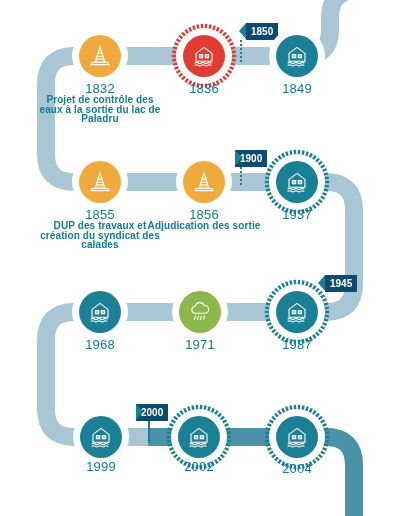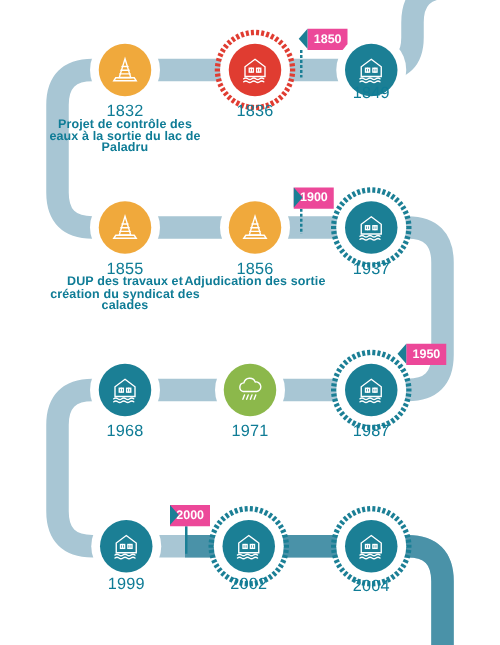--- a/index.html
+++ b/index.html
@@ -40,21 +40,21 @@
     color:#0f7c96;
     font-weight:bold;
     font-size:10px;
     line-height:9.5px;
     letter-spacing:.1px;
   }
 
   .flag{position:absolute;height:17px;}
   .flag .body{
     position:absolute;top:0;height:17px;
-    background:#ec4899;
+    background:#0c4a6e;
     color:#ffffff;
     font-size:10px;font-weight:bold;
     display:flex;align-items:center;justify-content:center;
     padding:0 5px;
     box-sizing:border-box;
     line-height:17px;
   }
   .flag .tip{position:absolute;top:0;width:0;height:0;}
   .flag.right .tip{
     right:-7px;
@@ -129,21 +129,21 @@
         <div class="body">1850</div>
         <div class="tip"></div>
       </div>
       <div class="stem" style="left: 240px; top: 167px; height: 20px;"></div>
       <div class="flag right" style="left: 235px; top: 150px;">
         <div class="body">1900</div>
         <div class="tip"></div>
       </div>
       <div class="stem" style="left: 319px; top: 292px; height: 18px;"></div>
       <div class="flag left" style="left: 325px; top: 275px;">
-        <div class="body">1950</div>
+        <div class="body">1945</div>
         <div class="tip"></div>
       </div>
       <div class="stem solid" style="left: 148px; top: 421px; height: 22px;"></div>
       <div class="flag right" style="left: 136px; top: 404px;">
         <div class="body">2000</div>
         <div class="tip"></div>
       </div>
     </div>
   <div id="nodes">
       <div class="node" style="left: 100px; top: 56px;">
@@ -230,21 +230,21 @@
             <path d="M13 4.4 L21 10.4 L21 18.2 L5 18.2 L5 10.4 Z"></path>
             <rect x="8.4" y="11.6" width="3.3" height="3.1"></rect>
             <rect x="14.3" y="11.6" width="3.3" height="3.1"></rect>
             <path d="M10.05 11.6 v3.1"></path>
             <path d="M15.95 11.6 v3.1"></path>
             <path d="M4 20 q1.6 -1.2 3.2 0 t3.2 0 t3.2 0 t3.2 0 t3.2 0"></path>
             <path d="M4 22.4 q1.6 -1.2 3.2 0 t3.2 0 t3.2 0 t3.2 0 t3.2 0"></path>
           </svg>
         </div>
       </div>
-      <div class="yearlabel" style="left: 297px; top: 69px;">1849</div>
+      <div class="yearlabel" style="left: 297px; top: 84px;">1849</div>
       <div class="node" style="left: 100px; top: 182px;">
         <div class="ring"></div>
         <div class="disc" style="background: rgb(240, 169, 60);">
           <svg width="26" height="26" viewBox="0 0 26 26" fill="none" stroke="#ffffff" stroke-width="1.1" stroke-linecap="round">
             <path d="M13 4 L17.6 19 L8.4 19 Z"></path>
             <path d="M10.6 10.2 h4.8"></path>
             <path d="M9.7 13.2 h6.6"></path>
             <path d="M8.9 16.1 h8.2"></path>
             <path d="M5.6 19.2 L20.4 19.2 L22 21.6 L4 21.6 Z"></path>
           </svg>

